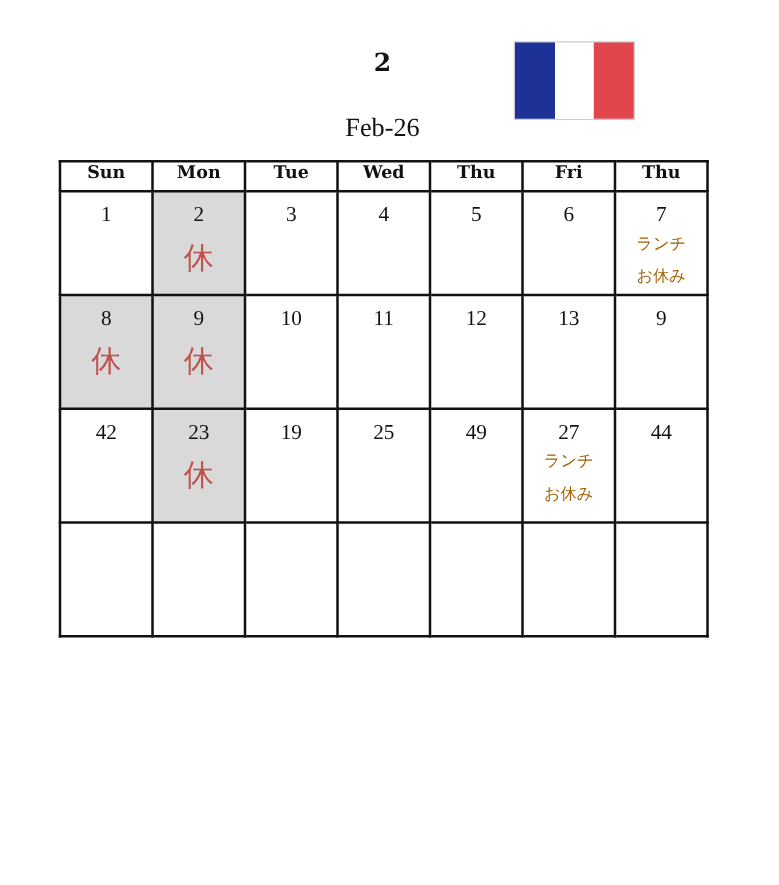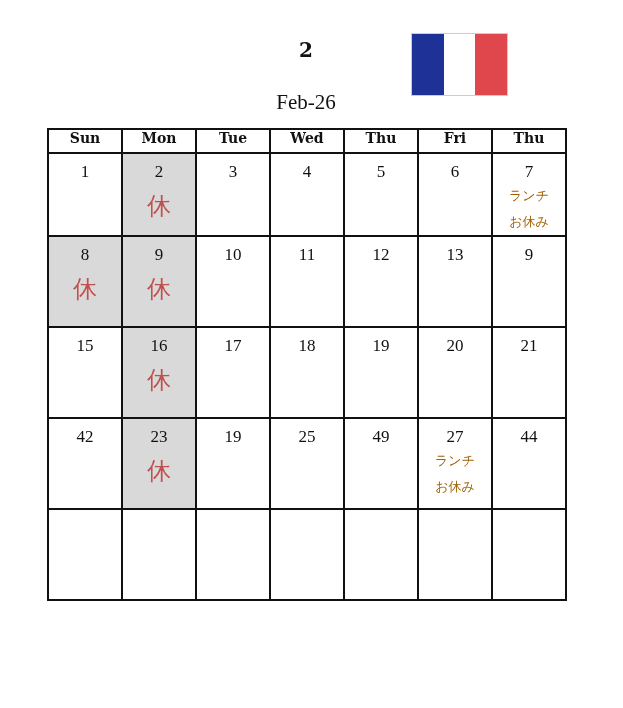--- a/index.html
+++ b/index.html
@@ -106,44 +106,20 @@
         </td>
         <td>
           <span class="daynum">13</span>
         </td>
         <td>
           <span class="daynum">9</span>
         </td>
       </tr>
       <tr class="rn">
         <td>
-          <span class="daynum">15</span>
-        </td>
-        <td class="off">
-          <span class="daynum">16</span>
-          <span class="kyu">休</span>
-        </td>
-        <td>
-          <span class="daynum">17</span>
-        </td>
-        <td>
-          <span class="daynum">18</span>
-        </td>
-        <td>
-          <span class="daynum">19</span>
-        </td>
-        <td>
-          <span class="daynum">20</span>
-        </td>
-        <td>
-          <span class="daynum">21</span>
-        </td>
-      </tr>
-      <tr class="rn">
-        <td>
           <span class="daynum">42</span>
         </td>
         <td class="off">
           <span class="daynum">23</span>
           <span class="kyu">休</span>
         </td>
         <td>
           <span class="daynum">19</span>
         </td>
         <td>

